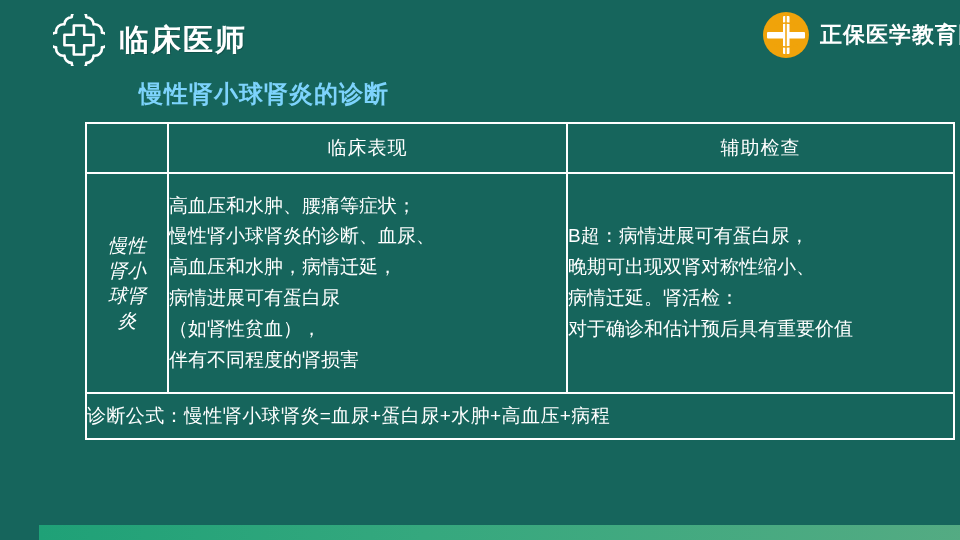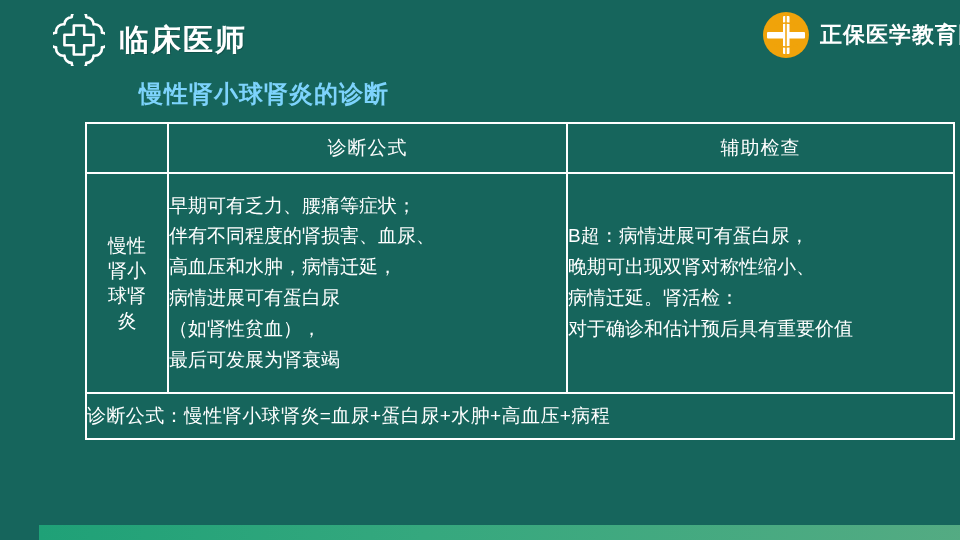--- a/index.html
+++ b/index.html
@@ -120,21 +120,21 @@
     letter-spacing: 1px;
   }
   .hdr-blank { height: 48px; }
 
   .label-cell {
     text-align: center;
     font-size: 19px;
     line-height: 1.32;
     padding: 0 8px;
   }
-  .label-cell .lbl-line { display: block; white-space: nowrap; }
+  .label-cell .lbl-line { display: block; white-space: nowrap; font-style: italic; }
 
   .body-cell {
     font-size: 19px;
     line-height: 1.62;
     padding: 10px 10px 10px 14px;
     vertical-align: middle;
   }
   .body-cell .ln { display: block; white-space: nowrap; }
 
   .clinical-cell { height: 218px; }
@@ -198,39 +198,39 @@
 
   <table class="diag-table">
     <colgroup>
       <col class="col-label">
       <col class="col-clinical">
       <col class="col-exam">
     </colgroup>
     <thead>
       <tr>
         <th class="hdr-blank"></th>
-        <th class="hdr-cell">诊断公式</th>
+        <th class="hdr-cell">临床表现</th>
         <th class="hdr-cell">辅助检查</th>
       </tr>
     </thead>
     <tbody>
       <tr>
         <td class="label-cell">
           <span class="lbl-line">慢性</span>
           <span class="lbl-line">肾小</span>
           <span class="lbl-line">球肾</span>
           <span class="lbl-line">炎</span>
         </td>
         <td class="body-cell clinical-cell">
-          <span class="ln">早期可有乏力、腰痛等症状；</span>
-          <span class="ln">伴有不同程度的肾损害、血尿、</span>
+          <span class="ln">高血压和水肿、腰痛等症状；</span>
+          <span class="ln">慢性肾小球肾炎的诊断、血尿、</span>
           <span class="ln">高血压和水肿，病情迁延，</span>
           <span class="ln">病情进展可有蛋白尿</span>
           <span class="ln">（如肾性贫血），</span>
-          <span class="ln">最后可发展为肾衰竭</span>
+          <span class="ln">伴有不同程度的肾损害</span>
         </td>
         <td class="body-cell exam-cell">
           <span class="ln">B超：病情进展可有蛋白尿，</span>
           <span class="ln">晚期可出现双肾对称性缩小、</span>
           <span class="ln">病情迁延。肾活检：</span>
           <span class="ln">对于确诊和估计预后具有重要价值</span>
         </td>
       </tr>
       <tr>
         <td class="formula-cell" colspan="3">诊断公式：慢性肾小球肾炎=血尿+蛋白尿+水肿+高血压+病程</td>

